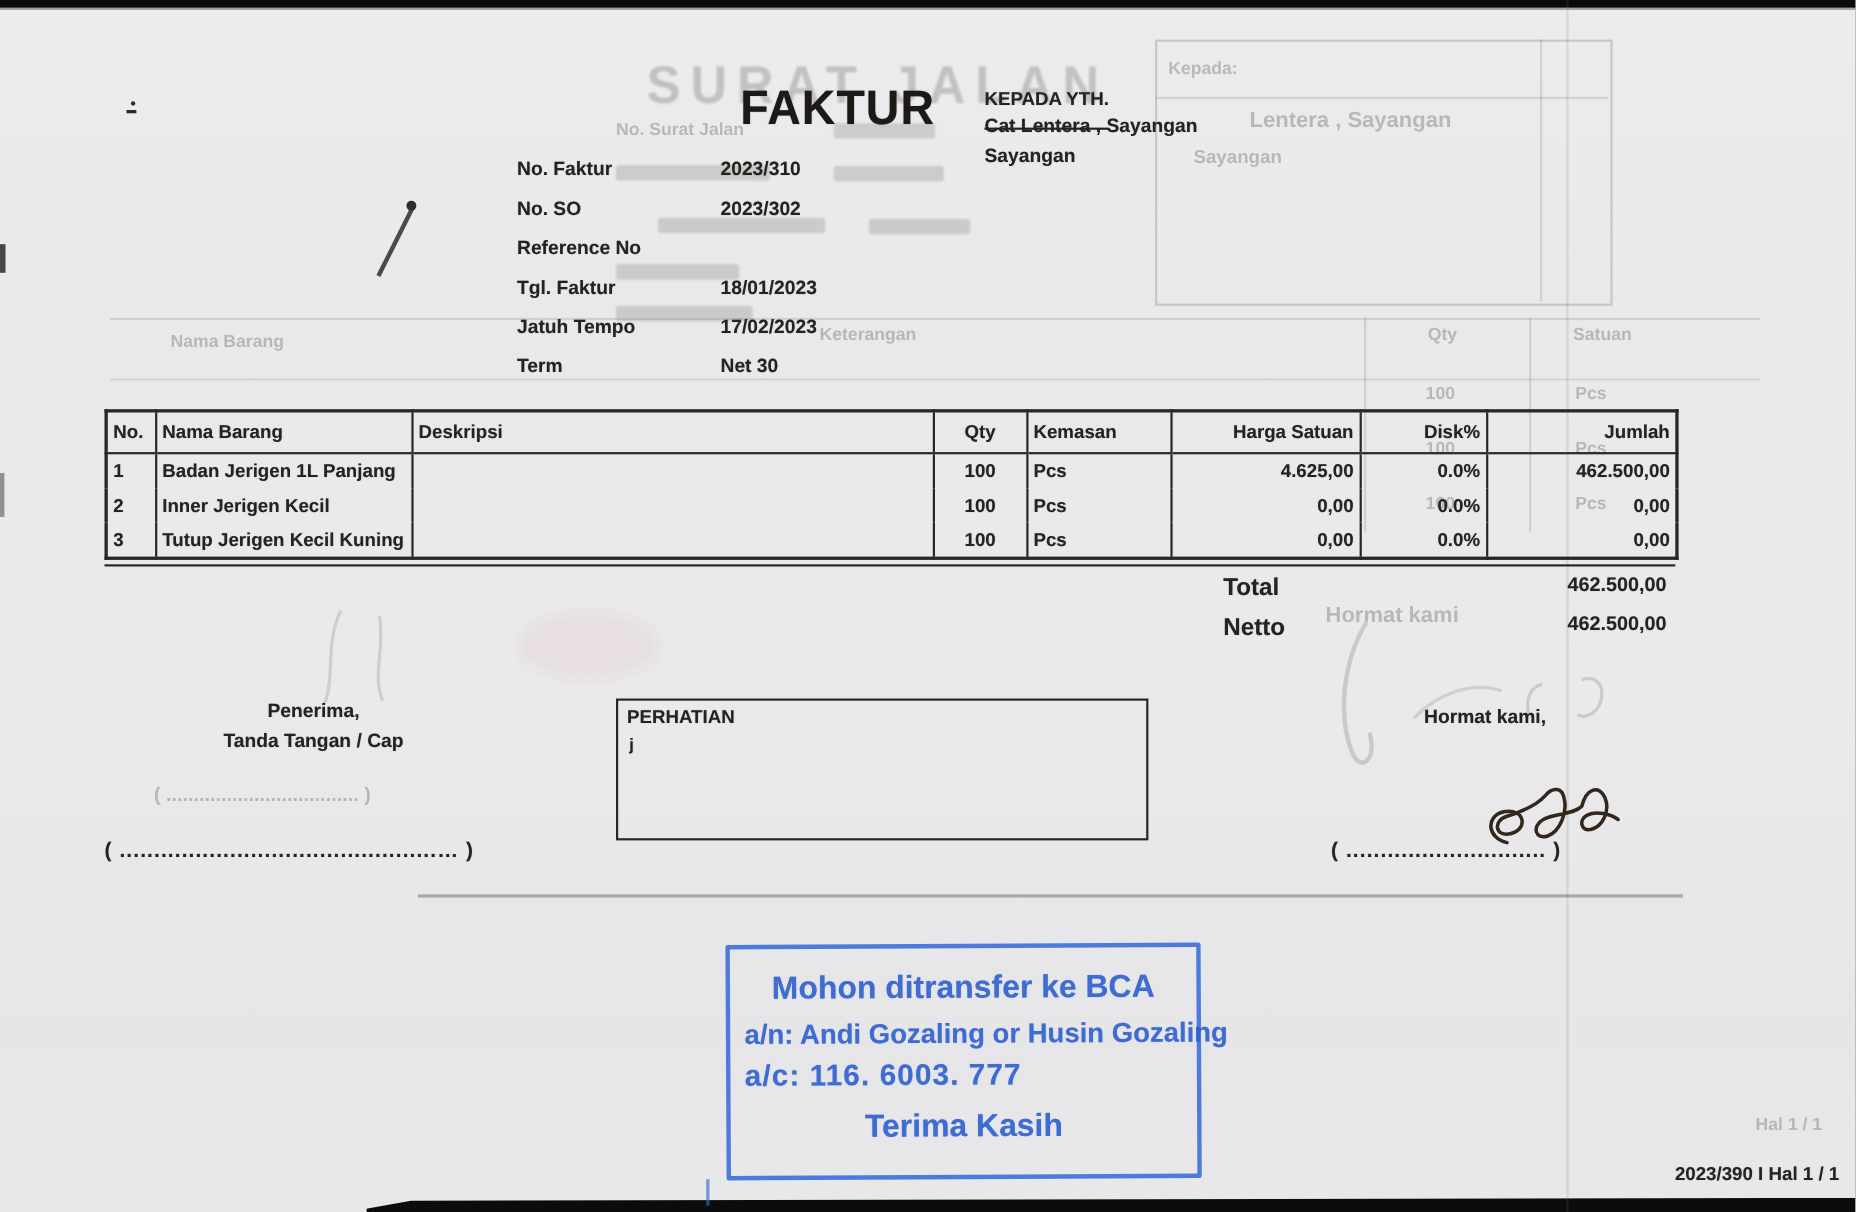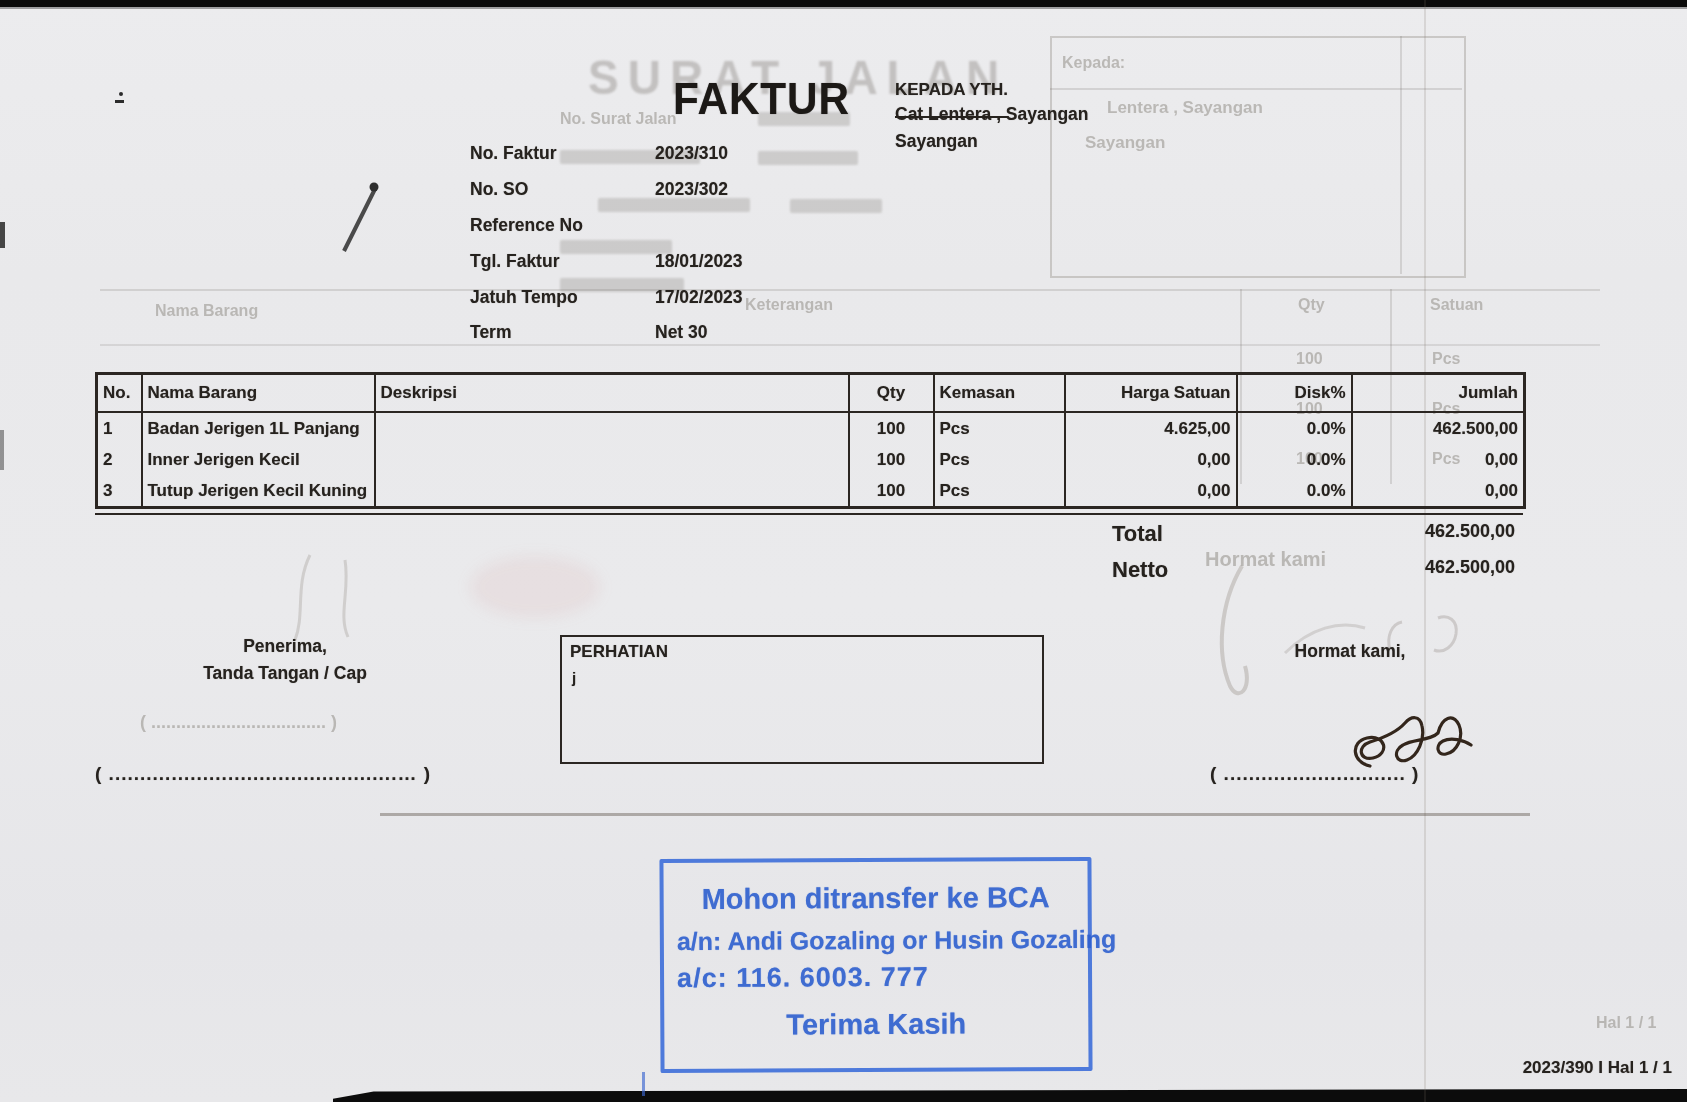--- a/index.html
+++ b/index.html
@@ -78,21 +78,21 @@
   <div class="abs gbar" style="left:758px;top:151px;width:100px;height:14px;"></div>
   <div class="abs gbar" style="left:598px;top:198px;width:152px;height:14px;"></div>
   <div class="abs gbar" style="left:790px;top:199px;width:92px;height:14px;"></div>
   <div class="abs gbar" style="left:560px;top:240px;width:112px;height:14px;"></div>
   <div class="abs gbar" style="left:560px;top:278px;width:124px;height:14px;"></div>
 
   <div class="abs gbox" style="left:1050px;top:36px;width:412px;height:238px;"></div>
   <div class="abs gline" style="left:1050px;top:88px;width:412px;height:2px;"></div>
   <div class="abs gline" style="left:1400px;top:36px;width:2px;height:238px;"></div>
   <div class="abs ghost" style="left:1062px;top:54px;font-size:16px;">Kepada:</div>
-  <div class="abs ghost" style="left:1107px;top:98px;font-size:17px;text-align:right;">Lentera , Sayangan</div>
+  <div class="abs ghost" style="left:1136px;top:98px;font-size:20px;text-align:right;">Lentera , Sayangan</div>
   <div class="abs ghost" style="left:1085px;top:133px;font-size:17px;">Sayangan</div>
 
   <div class="abs gline" style="left:100px;top:289px;width:1500px;height:2px;"></div>
   <div class="abs gline" style="left:100px;top:344px;width:1500px;height:2px;opacity:.8;"></div>
   <div class="abs gline" style="left:1240px;top:289px;width:2px;height:195px;"></div>
   <div class="abs gline" style="left:1390px;top:289px;width:2px;height:195px;"></div>
   <div class="abs ghost" style="left:155px;top:302px;font-size:16px;">Nama Barang</div>
   <div class="abs ghost" style="left:745px;top:296px;font-size:16px;">Keterangan</div>
   <div class="abs ghost" style="left:1298px;top:296px;font-size:16px;">Qty</div>
   <div class="abs ghost" style="left:1430px;top:296px;font-size:16px;">Satuan</div>

